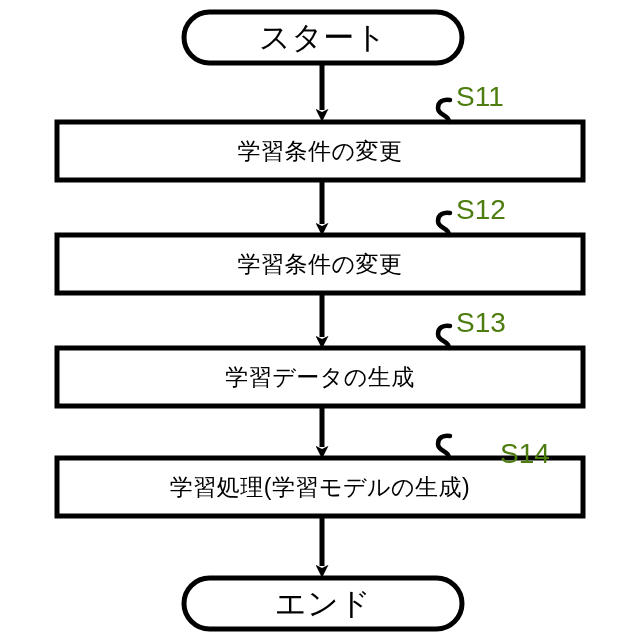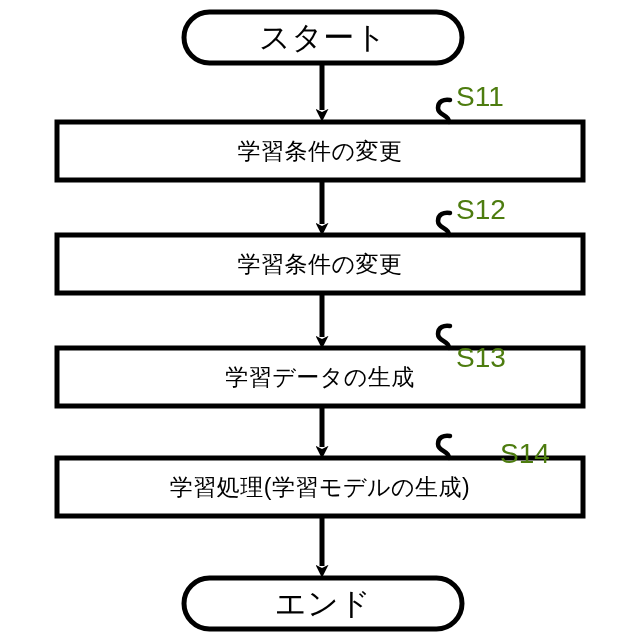--- a/index.html
+++ b/index.html
@@ -100,17 +100,17 @@
   <div class="shape-label process-label" style="left:57px; top:348px; width:526px; height:58px;">学習データの生成</div>
 
   <div class="shape-label process-label" style="left:57px; top:458px; width:526px; height:58px;">学習処理(学習モデルの生成)</div>
 
   <div class="shape-label terminal-label" style="left:184px; top:578px; width:278px; height:51px;">エンド</div>
 
   <div class="step-label" style="left:456px; top:83px;">S11</div>
 
   <div class="step-label" style="left:456px; top:196px;">S12</div>
 
-  <div class="step-label" style="left:456px; top:309px;margin-top:35px;">S13</div>
+  <div class="step-label" style="left:456px; top:309px;">S13</div>
 
   <div class="step-label" style="left:456px; top:440px;margin-left:44px;">S14</div>
 
 </div>
 
 </body></html>

